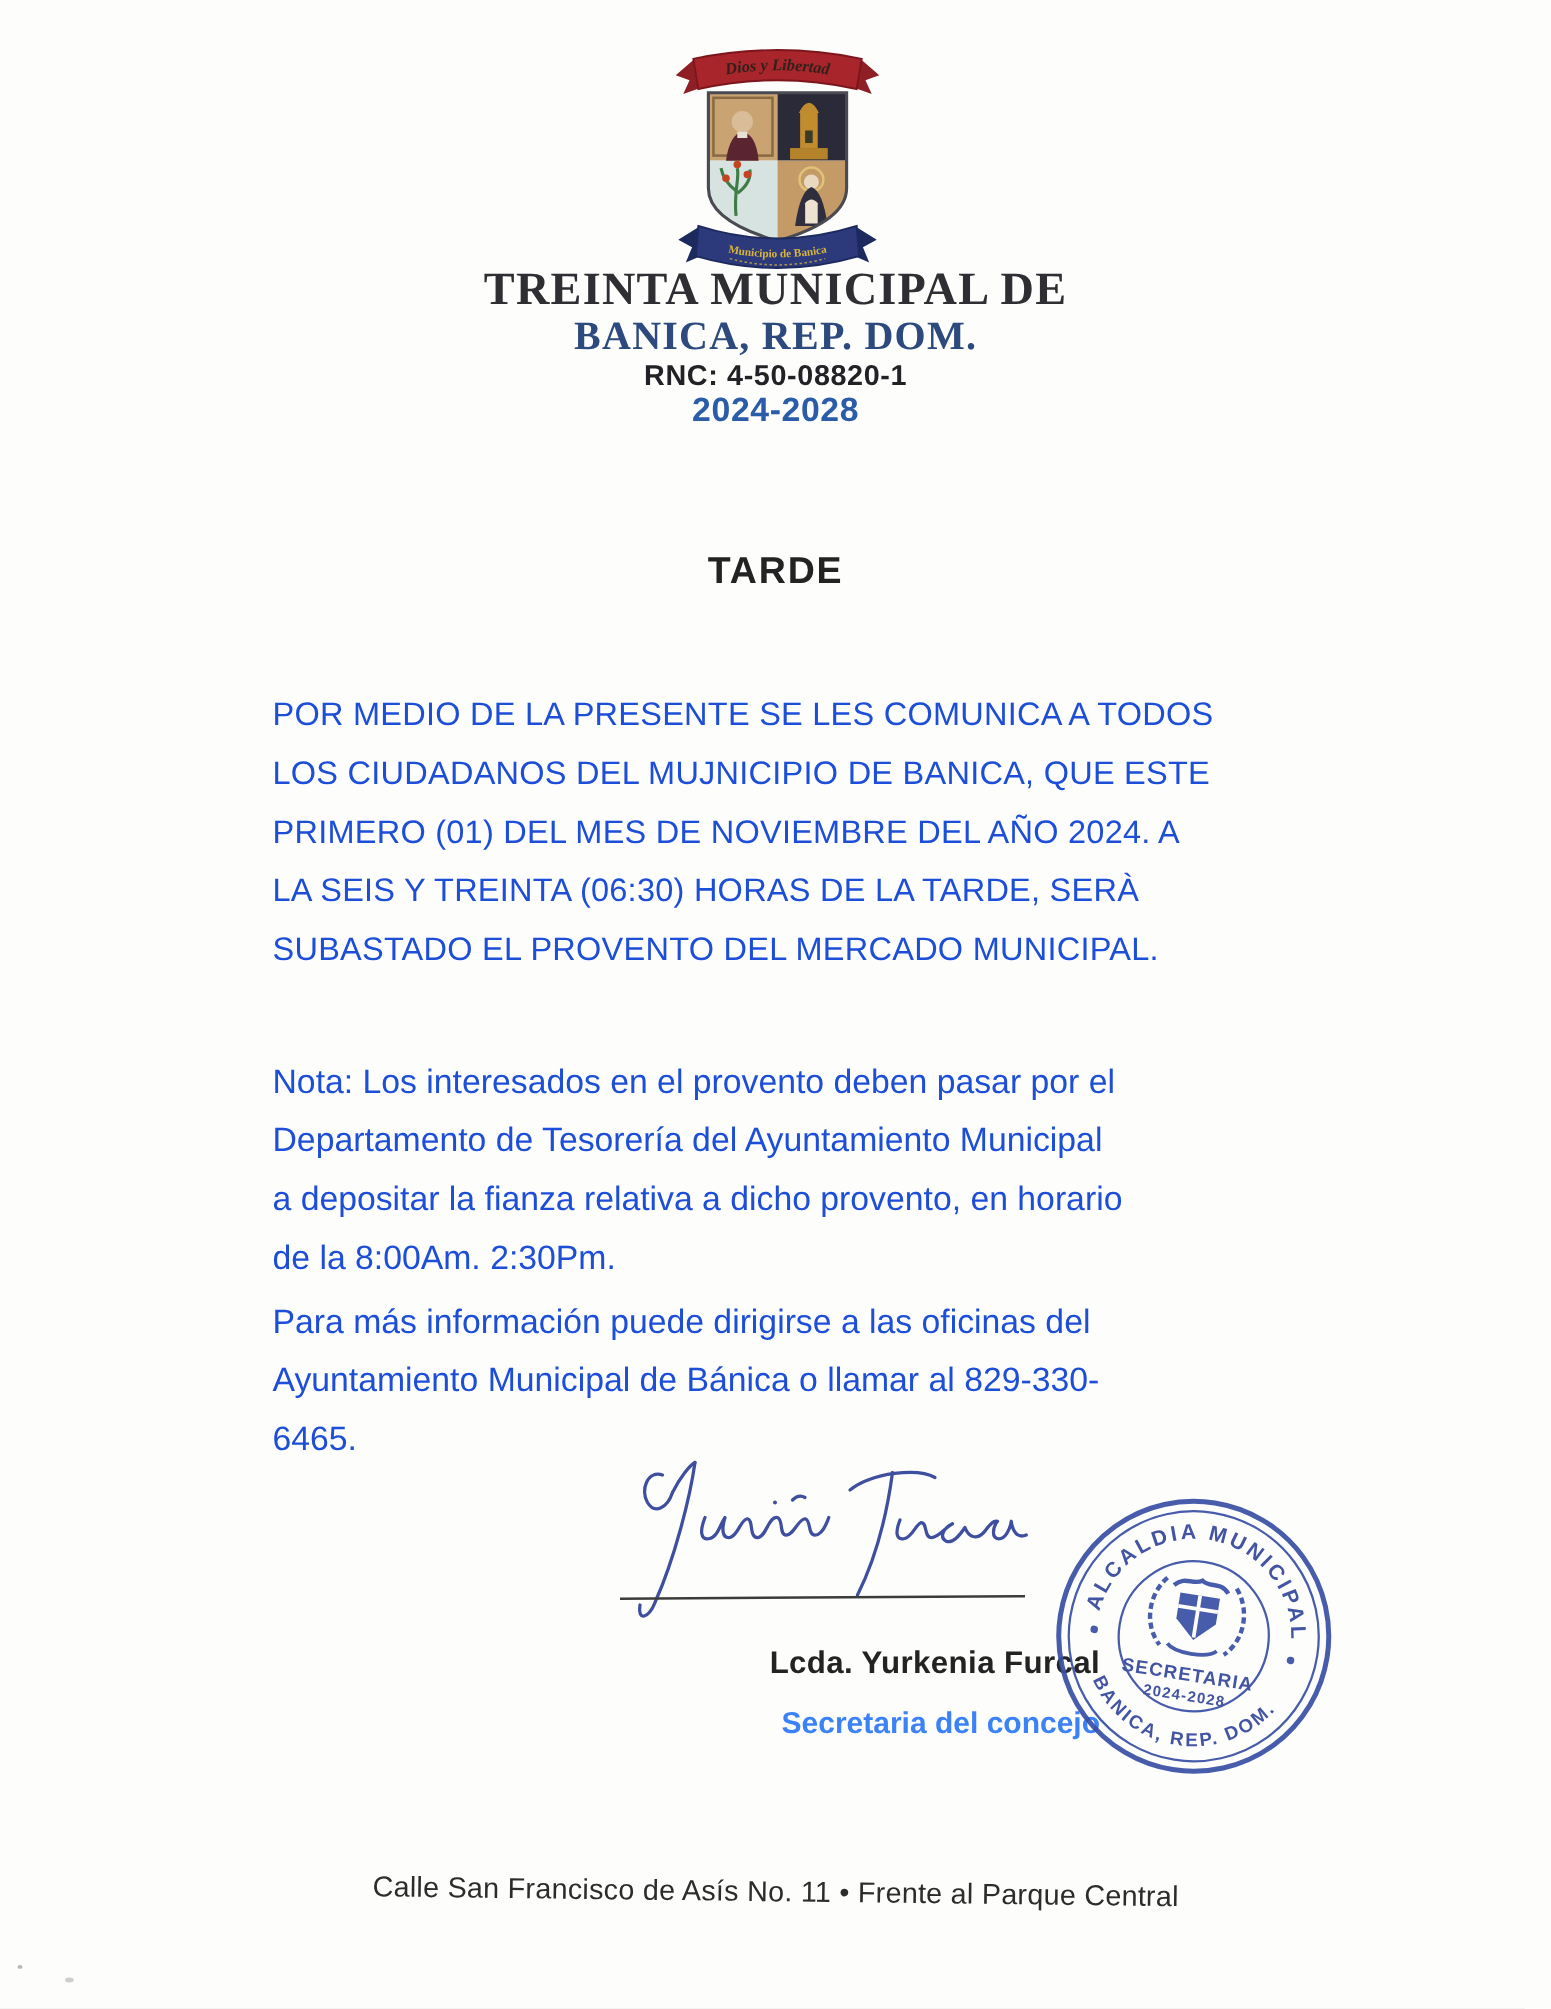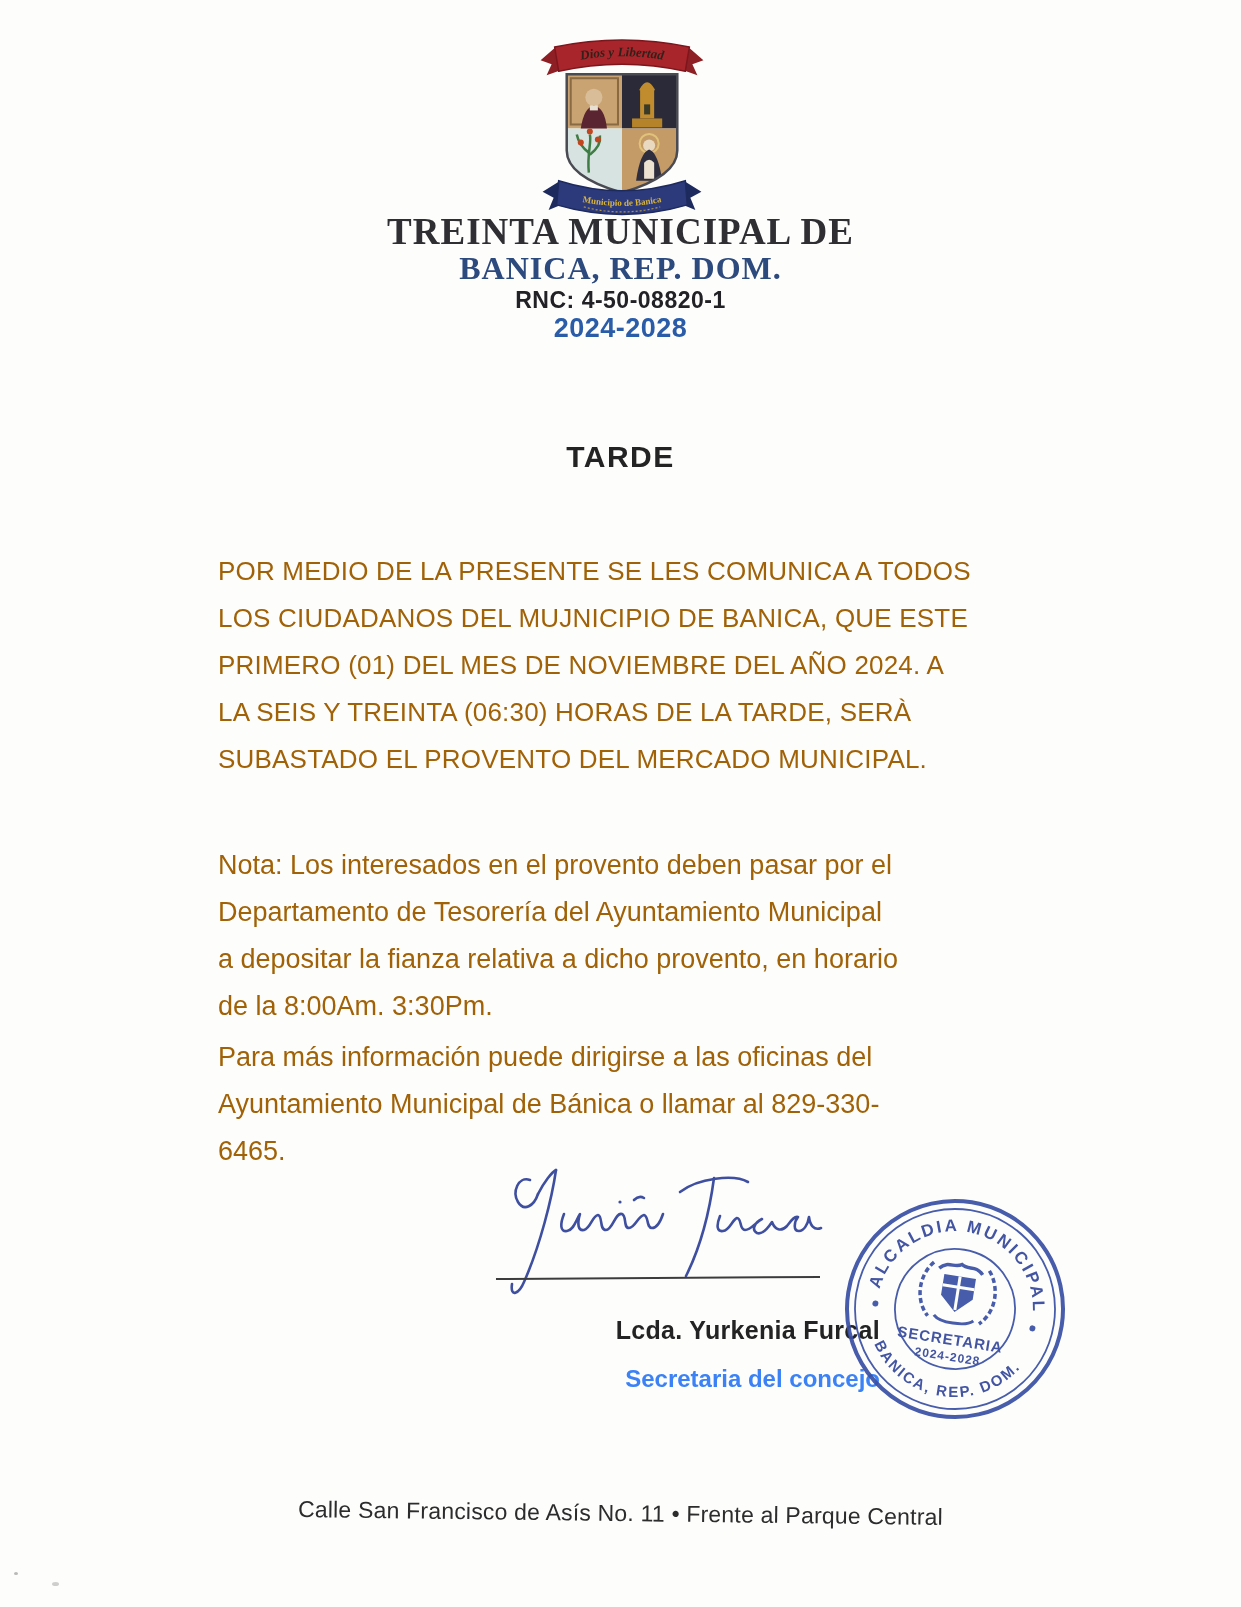--- a/index.html
+++ b/index.html
@@ -17,21 +17,21 @@
             font-size:37px; letter-spacing:1px; color:#2e2e33; }
   .title2 { top:250px; font-family:"Liberation Serif", serif; font-weight:bold;
             font-size:32px; letter-spacing:1px; color:#2d4a7e; }
   .rnc    { top:287px; font-size:23px; font-weight:bold; color:#222226; letter-spacing:.5px; }
   .period { top:313px; font-size:27px; font-weight:bold; color:#2b5ca8; letter-spacing:.5px; }
 
   .aviso  { top:440px; font-size:30px; font-weight:bold; letter-spacing:1.5px; color:#232323; }
 
   .bodytext {
     position:absolute; left:218px; white-space:pre; font-size:26px;
-    line-height:47px; color:#a16207;
+    line-height:47px; color:#1d4ed8;
   }
   .p1 { top:548px; letter-spacing:.2px; }
   .p2 { top:842px; font-size:27px; }
   .p3 { top:1034px; font-size:27px; }
 
   .sig-svg { position:absolute; left:468px; top:1158px; width:380px; height:150px; }
   .sig-block { position:absolute; left:440px; top:1316px; width:440px; text-align:right; }
   .sig-name  { font-size:25px; font-weight:bold; color:#232323; letter-spacing:.3px; }
   .sig-title { margin-top:20px; font-size:24px; color:#3b82f6;font-weight:bold; }
 
@@ -122,21 +122,21 @@
 
   <div class="centered aviso">TARDE</div>
   <div class="bodytext p1">POR MEDIO DE LA PRESENTE SE LES COMUNICA A TODOS
 LOS CIUDADANOS DEL MUJNICIPIO DE BANICA, QUE ESTE
 PRIMERO (01) DEL MES DE NOVIEMBRE DEL AÑO 2024. A
 LA SEIS Y TREINTA (06:30) HORAS DE LA TARDE, SERÀ
 SUBASTADO EL PROVENTO DEL MERCADO MUNICIPAL.</div>
   <div class="bodytext p2">Nota: Los interesados en el provento deben pasar por el
 Departamento de Tesorería del Ayuntamiento Municipal
 a depositar la fianza relativa a dicho provento, en horario
-de la 8:00Am. 3:30Pm.</div>
+de la 8:00Am. 2:30Pm.</div>
   <div class="bodytext p3">Para más información puede dirigirse a las oficinas del
 Ayuntamiento Municipal de Bánica o llamar al 829-330-
 6465.</div>
 
   <svg class="sig-svg" viewBox="0 0 380 150">
     <g stroke="#3f4fa0" stroke-width="2.6" fill="none" stroke-linecap="round" stroke-linejoin="round">
 
       <path d="M62,22 C50,18 44,34 50,44 C56,54 66,48 70,36"></path>
       <path d="M88,12 C84,40 72,88 56,124 C51,136 42,140 44,126"></path>
       <path d="M70,36 C76,24 84,14 88,12"></path>

